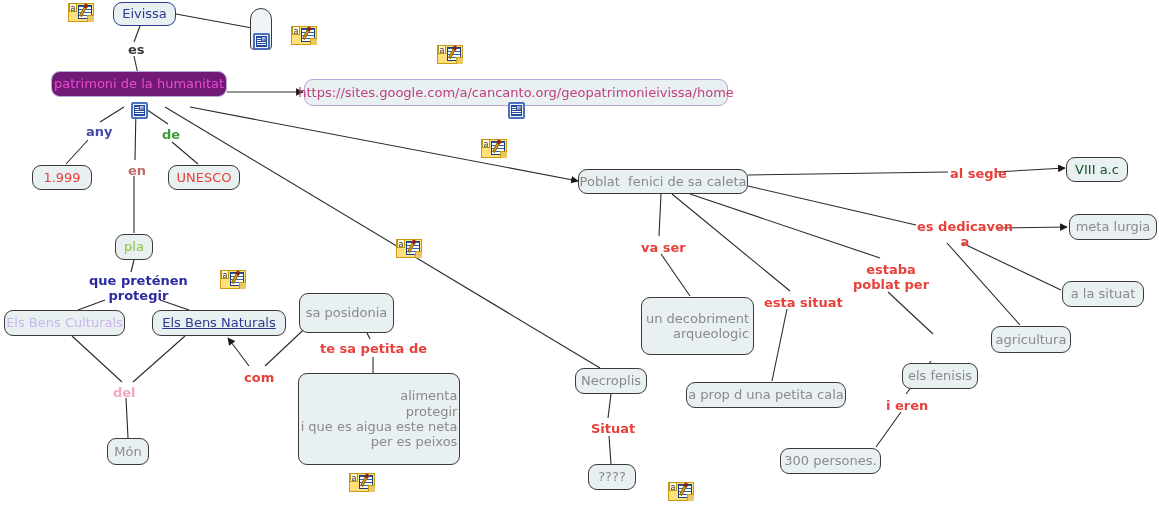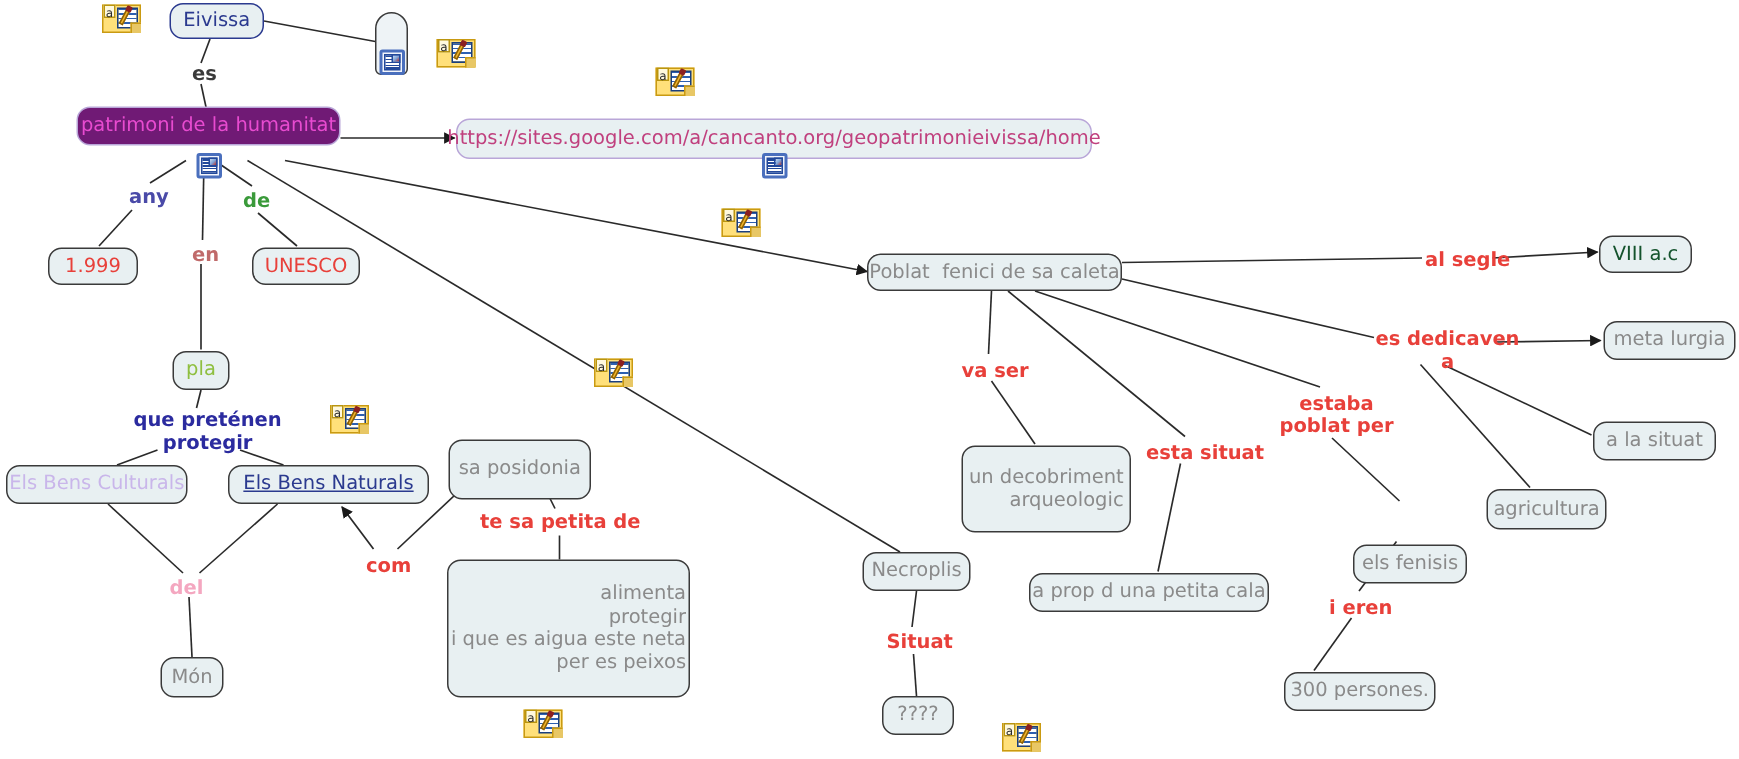--- a/index.html
+++ b/index.html
@@ -233,21 +233,21 @@
       <div class="node" style="left: 641px; top: 297px; width: 113px; height: 58px; color: rgb(138, 138, 138); border-color: rgb(58, 58, 58); font-size: 13px; background: rgb(232, 240, 242);">un decobriment
 arqueologic</div>
       <div class="node" style="left: 686px; top: 382px; width: 160px; height: 26px; color: rgb(138, 138, 138); border-color: rgb(58, 58, 58); font-size: 13px; background: rgb(232, 240, 242);">a prop d una petita cala</div>
       <div class="node" style="left: 575px; top: 368px; width: 72px; height: 26px; color: rgb(138, 138, 138); border-color: rgb(58, 58, 58); font-size: 13px; background: rgb(232, 240, 242);">Necroplis</div>
       <div class="node" style="left: 588px; top: 464px; width: 48px; height: 26px; color: rgb(138, 138, 138); border-color: rgb(58, 58, 58); font-size: 13px; background: rgb(232, 240, 242);">????</div>
       <div class="node" style="left: 1066px; top: 157px; width: 62px; height: 25px; color: #14532d; border-color: rgb(58, 58, 58); font-size: 13px; background: rgb(232, 240, 242);">VIII a.c</div>
       <div class="node" style="left: 1069px; top: 214px; width: 88px; height: 26px; color: rgb(138, 138, 138); border-color: rgb(58, 58, 58); font-size: 13px; background: rgb(232, 240, 242);">meta lurgia</div>
       <div class="node" style="left: 1062px; top: 281px; width: 82px; height: 26px; color: rgb(138, 138, 138); border-color: rgb(58, 58, 58); font-size: 13px; background: rgb(232, 240, 242);">a la situat</div>
       <div class="node" style="left: 991px; top: 326px; width: 80px; height: 27px; color: rgb(138, 138, 138); border-color: rgb(58, 58, 58); font-size: 13px; background: rgb(232, 240, 242);">agricultura</div>
       <div class="node" style="left: 902px; top: 335px; width: 76px; height: 26px; color: rgb(138, 138, 138); border-color: rgb(58, 58, 58); font-size: 13px; background: rgb(232, 240, 242); margin-top: 28px;">els fenisis</div>
-      <div class="node" style="left: 856px; top: 448px; width: 101px; height: 26px; color: rgb(138, 138, 138); border-color: rgb(58, 58, 58); font-size: 13px; background: rgb(232, 240, 242);">300 persones.</div>
+      <div class="node" style="left: 780px; top: 448px; width: 101px; height: 26px; color: rgb(138, 138, 138); border-color: rgb(58, 58, 58); font-size: 13px; background: rgb(232, 240, 242);">300 persones.</div>
     </div>
   <div id="label-layer">
       <div class="linklabel" style="left: 128px; top: 42px; color: rgb(58, 58, 58);">es</div>
       <div class="linklabel" style="left: 86px; top: 124px; color: rgb(74, 74, 168);">any</div>
       <div class="linklabel" style="left: 162px; top: 127px; color: rgb(58, 154, 58);">de</div>
       <div class="linklabel" style="left: 128px; top: 163px; color: rgb(192, 106, 106);">en</div>
       <div class="linklabel" style="left: 89px; top: 273px; color: rgb(43, 43, 159);">que preténen
 protegir</div>
       <div class="linklabel" style="left: 113px; top: 385px; color: rgb(244, 167, 192);">del</div>
       <div class="linklabel" style="left: 244px; top: 370px; color: rgb(232, 64, 58);">com</div>

